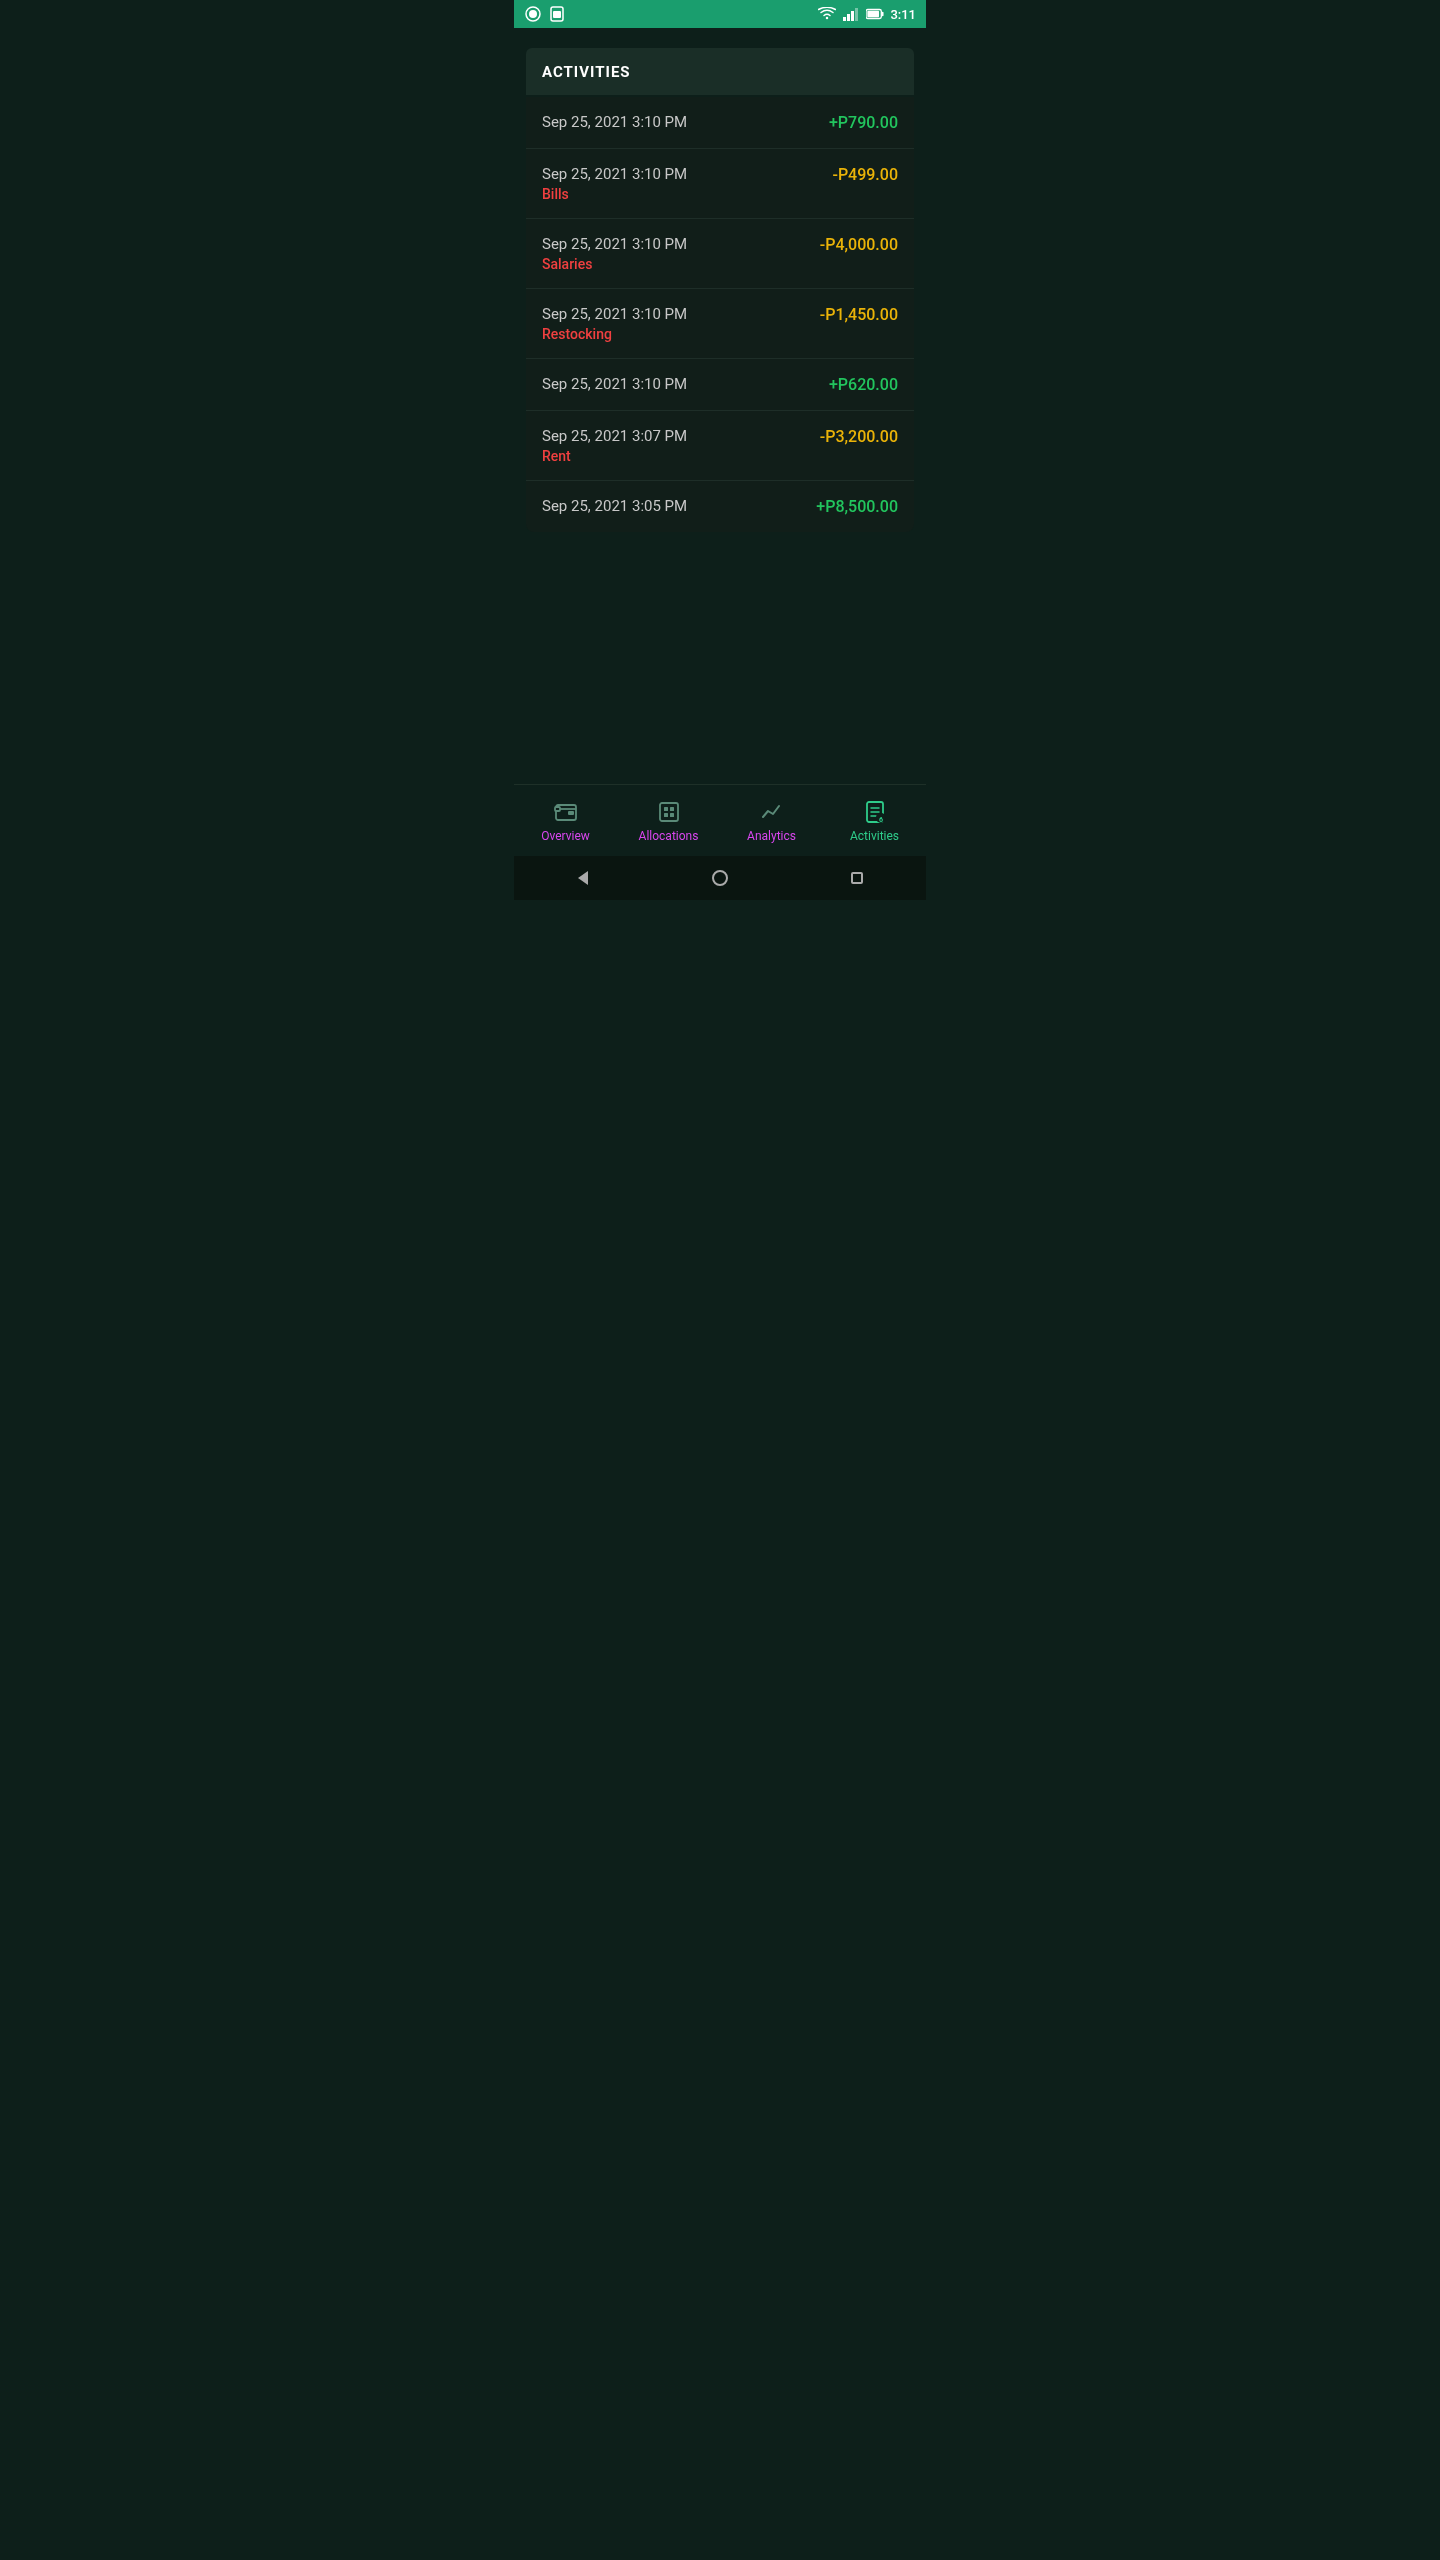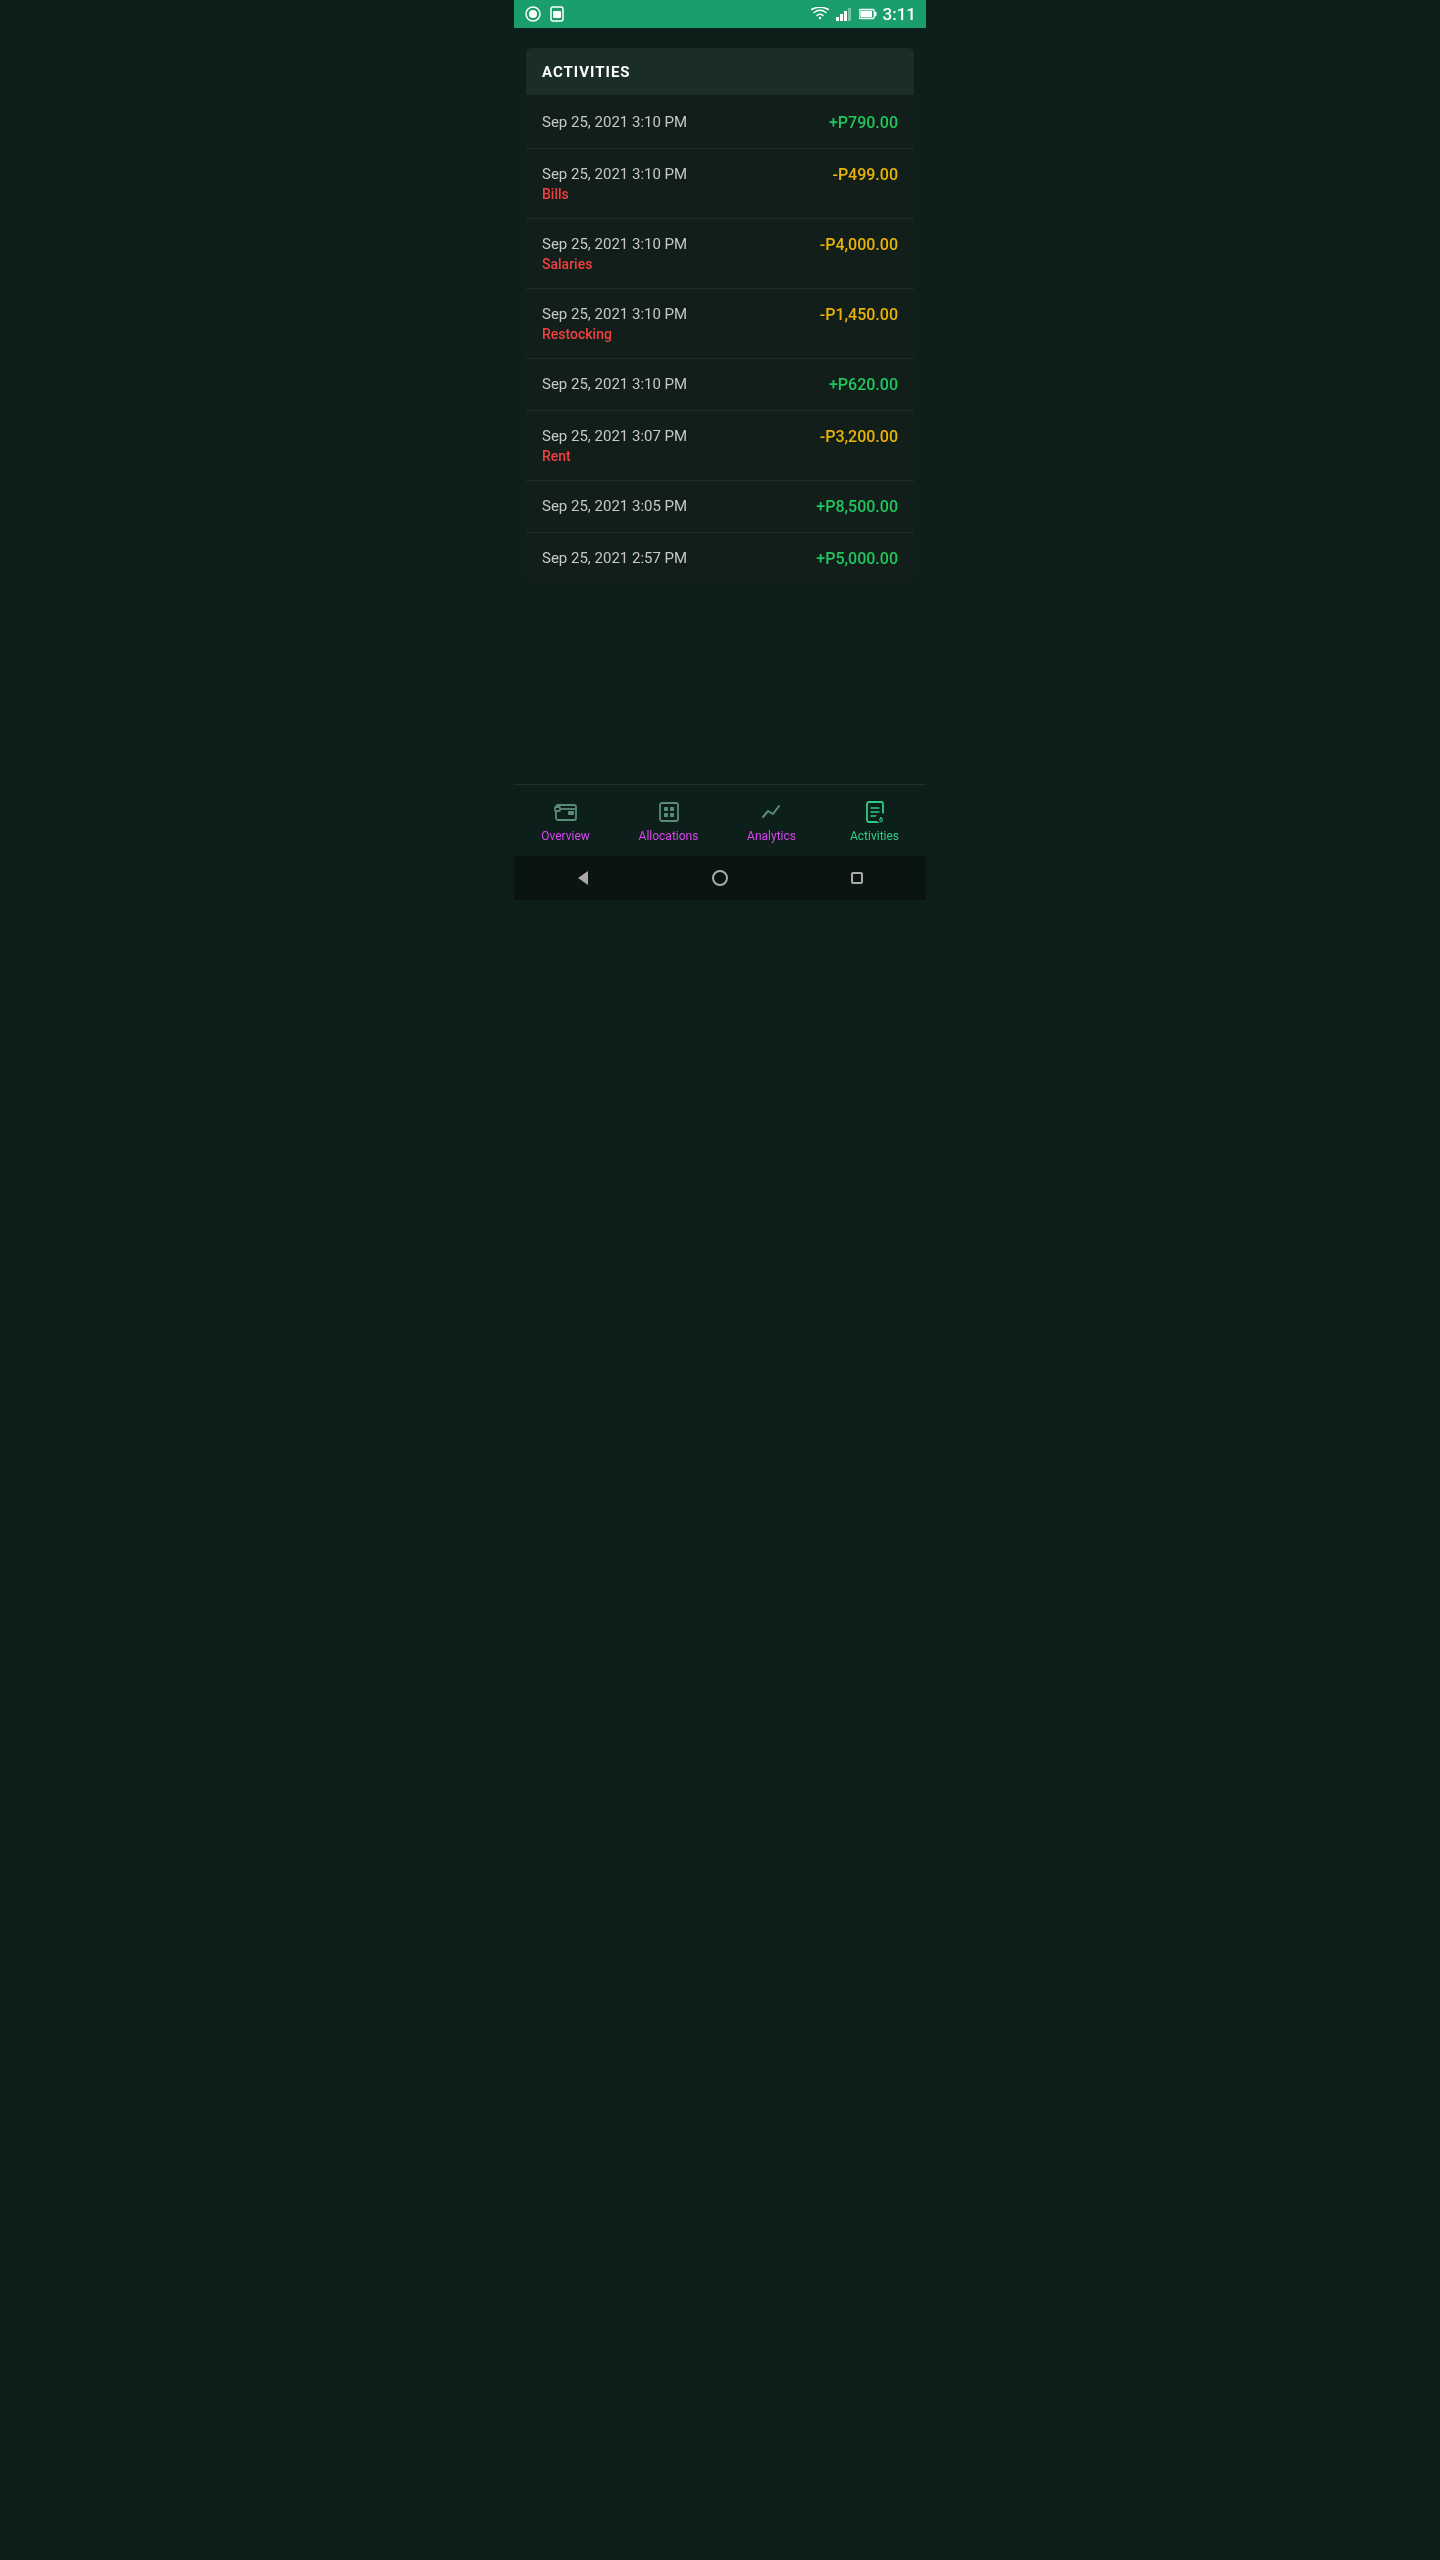--- a/index.html
+++ b/index.html
@@ -35,21 +35,21 @@
     .status-bar-left {
       display: flex;
       align-items: center;
       gap: 6px;
     }
 
     .status-bar-right {
       display: flex;
       align-items: center;
       gap: 6px;
-      font-size: 17px;
+      font-size: 13px;
       color: white;
       font-weight: 500;
     }
 
     .status-icon {
       width: 18px;
       height: 18px;
       display: flex;
       align-items: center;
       justify-content: center;
@@ -284,26 +284,20 @@
           <span class="activity-datetime">Sep 25, 2021 3:07 PM</span>
           <span class="activity-category expense">Rent</span>
         </div>
         <span class="activity-amount negative">-P3,200.00</span>
       </div>
       <div class="activity-item">
         <div class="activity-left">
           <span class="activity-datetime">Sep 25, 2021 3:05 PM</span>
         </div>
         <span class="activity-amount positive">+P8,500.00</span>
-      </div>
-      <div class="activity-item">
-        <div class="activity-left">
-          <span class="activity-datetime">Sep 25, 2021 2:57 PM</span>
-        </div>
-        <span class="activity-amount positive">+P5,000.00</span>
       </div>
     </div>
 </div>
 
 <div class="bottom-nav">
 
   <div class="nav-item">
     <div class="nav-icon">
       <svg width="26" height="26" viewBox="0 0 26 26" fill="none">
         <rect x="3" y="6" width="20" height="15" rx="2" stroke="#5a8a78" stroke-width="1.8"></rect>

